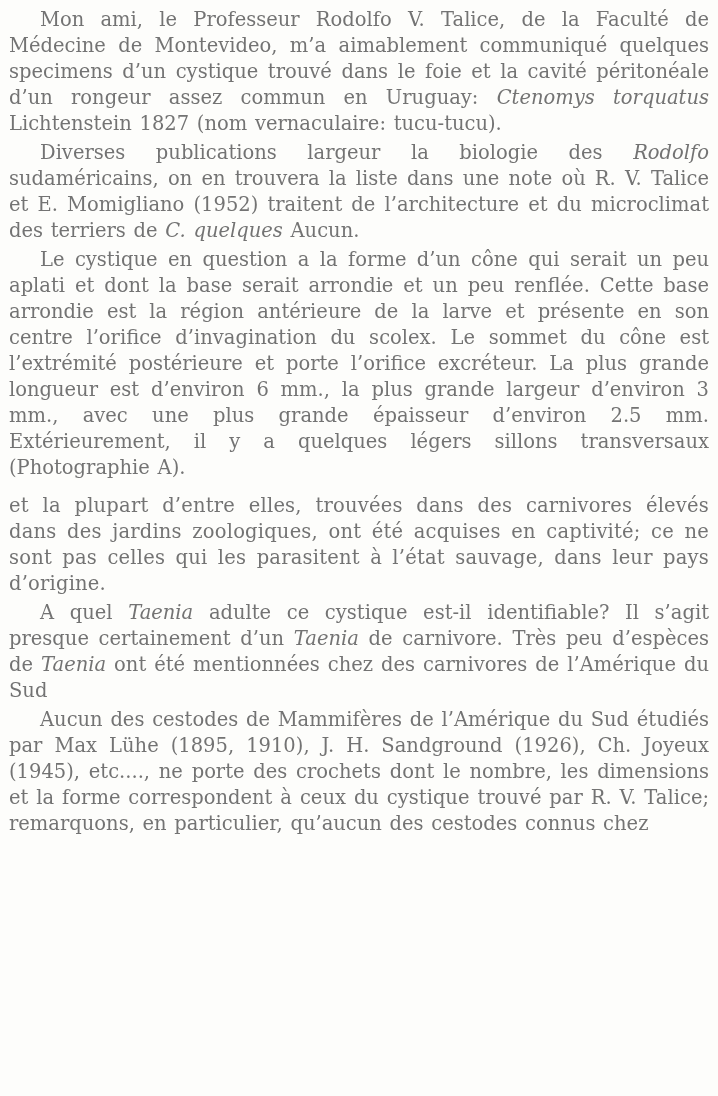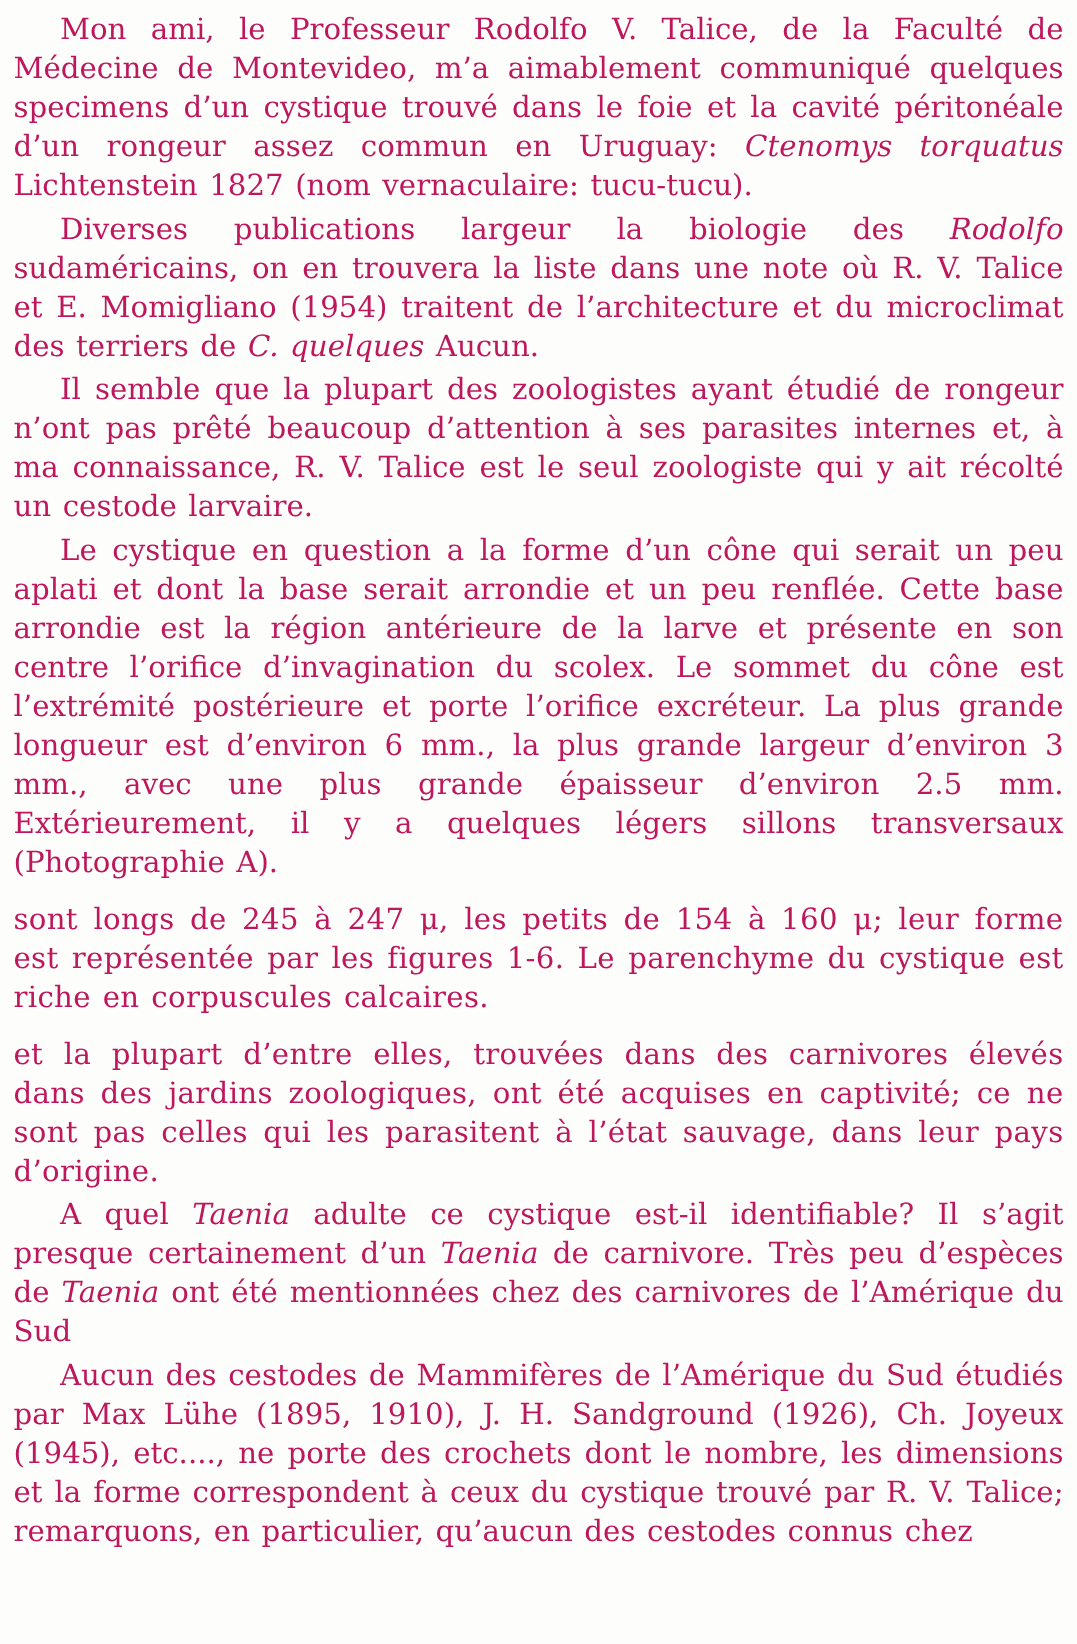--- a/index.html
+++ b/index.html
@@ -6,21 +6,21 @@
     margin: 0;
     padding: 0;
     background: #ffffff;
   }
   .page {
     position: relative;
     width: 718px;
     height: 1096px;
     box-sizing: border-box;
     background: #fdfdfb;
-    color: #be185d;
+    color: #737373;
     padding: 7px 9px 0 9px;
     overflow: hidden;
     font-family: "DejaVu Serif", "Liberation Serif", serif;
     font-size: 19.5px;
     line-height: 26px;
     -webkit-font-smoothing: antialiased;
   }
   p.para {
     margin: 0;
     text-align: justify;
@@ -36,28 +36,26 @@
   p.alt { letter-spacing: 0.2px; }
   i.species { font-style: italic; }
 </style>
 </head>
 <body>
 
 <div class="page">
 
   <p class="para"><span>Mon ami, le Professeur Rodolfo V. Talice, de la Faculté de Médecine de Montevideo, m’a aimablement communiqué quelques specimens d’un cystique trouvé dans le foie et la cavité péritonéale d’un rongeur assez commun en Uruguay: </span><i class="species">Ctenomys torquatus</i><span> Lichtenstein 1827 (nom vernaculaire: tucu-tucu).</span></p>
 
-  <p class="para"><span>Diverses publications largeur la biologie des </span><i class="species">Rodolfo</i><span> sudaméricains, on en trouvera la liste dans une note où R. V. Talice et E. Momigliano (1954) traitent de l’architecture et du microclimat des terriers de </span><i class="species">C. quelques</i><span> Aucun.</span></p>
+  <p class="para"><span>Diverses publications largeur la biologie des </span><i class="species">Rodolfo</i><span> sudaméricains, on en trouvera la liste dans une note où R. V. Talice et E. Momigliano (1952) traitent de l’architecture et du microclimat des terriers de </span><i class="species">C. quelques</i><span> Aucun.</span></p>
 
-  <p class="para"><span>Il semble que la plupart des zoologistes ayant étudié de rongeur n’ont pas prêté beaucoup d’attention à ses parasites internes et, à ma connaissance, R. V. Talice est le seul zoologiste qui y ait récolté un cestode larvaire.</span></p>
 
   <p class="para"><span>Le cystique en question a la forme d’un cône qui serait un peu aplati et dont la base serait arrondie et un peu renflée.  Cette base arrondie est la région antérieure de la larve et présente en son centre l’orifice d’invagination du scolex.  Le sommet du cône est l’extrémité postérieure et porte l’orifice excréteur.  La plus grande longueur est d’environ 6 mm., la plus grande largeur d’environ 3 mm., avec une plus grande épaisseur d’environ 2.5 mm.  Extérieurement, il y a quelques légers sillons transversaux (Photographie A).</span></p>
 
 
-  <p class="para cont alt"><span>sont longs de 245 à 247 μ, les petits de 154 à 160 μ; leur forme est représentée par les figures 1-6.  Le parenchyme du cystique est riche en corpuscules calcaires.</span></p>
 
   <p class="para cont alt"><span>et la plupart d’entre elles, trouvées dans des carnivores élevés dans des jardins zoologiques, ont été acquises en captivité; ce ne sont pas celles qui les parasitent à l’état sauvage, dans leur pays d’origine.</span></p>
 
   <p class="para"><span>A quel </span><i class="species">Taenia</i><span> adulte ce cystique est-il identifiable?  Il s’agit presque certainement d’un </span><i class="species">Taenia</i><span> de carnivore.  Très peu d’espèces de </span><i class="species">Taenia</i><span> ont été mentionnées chez des carnivores de l’Amérique du Sud</span></p>
 
   <p class="para"><span>Aucun des cestodes de Mammifères de l’Amérique du Sud étudiés par Max Lühe (1895, 1910), J. H. Sandground (1926), Ch. Joyeux (1945), etc...., ne porte des crochets dont le nombre, les dimensions et la forme correspondent à ceux du cystique trouvé par R. V. Talice; remarquons, en particulier, qu’aucun des cestodes connus chez </span></p>
 
 </div>
 
 </body></html>

